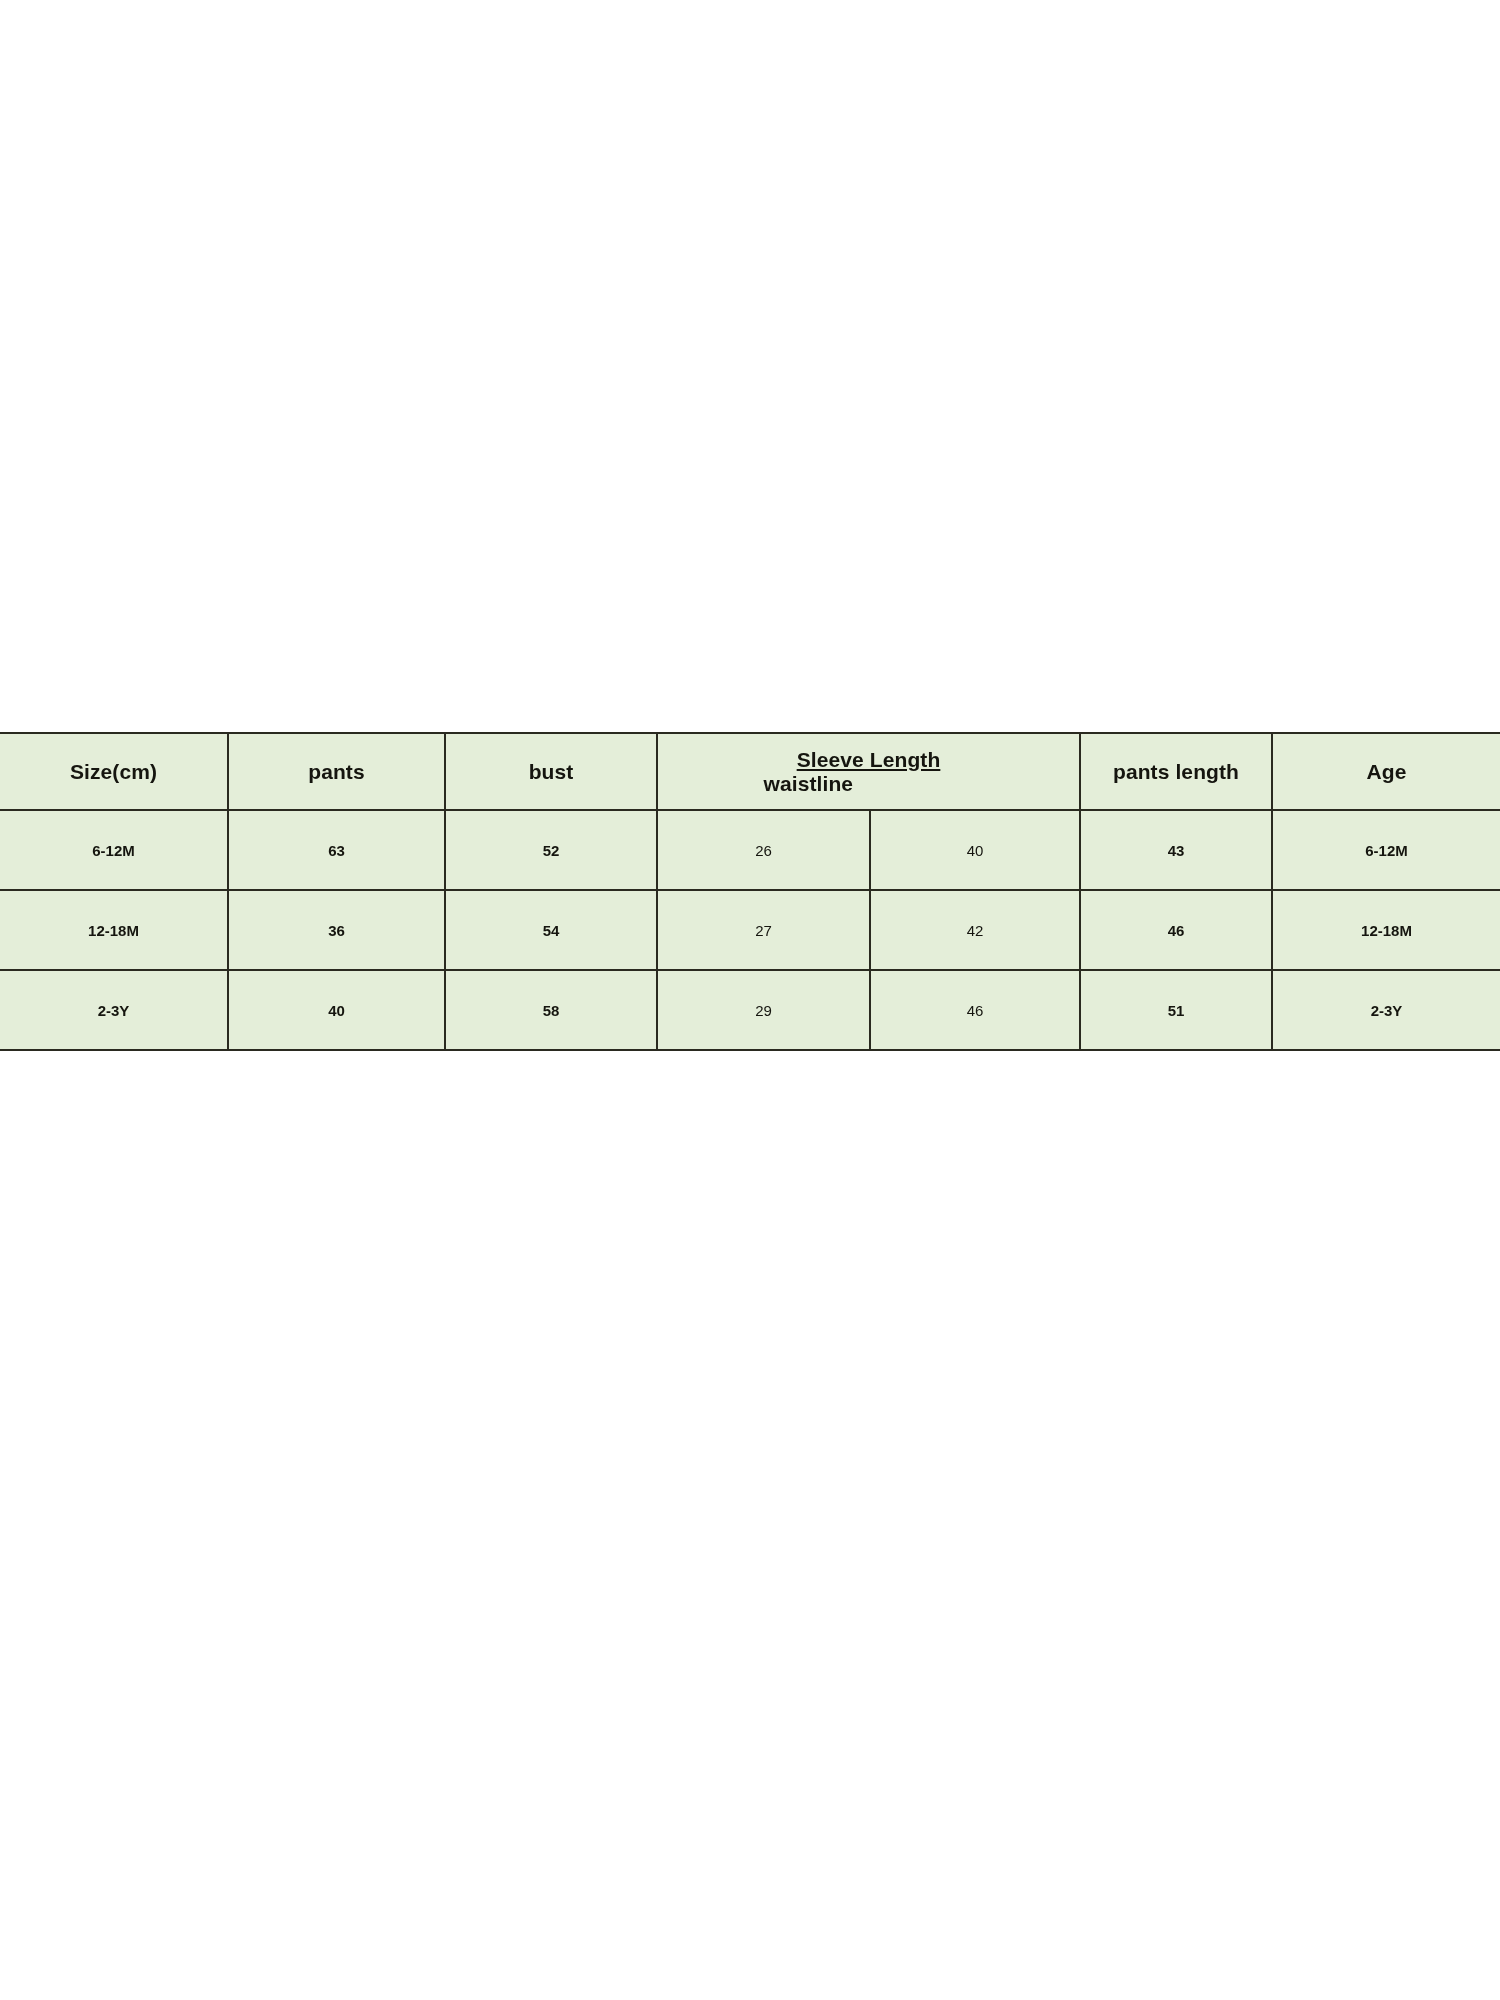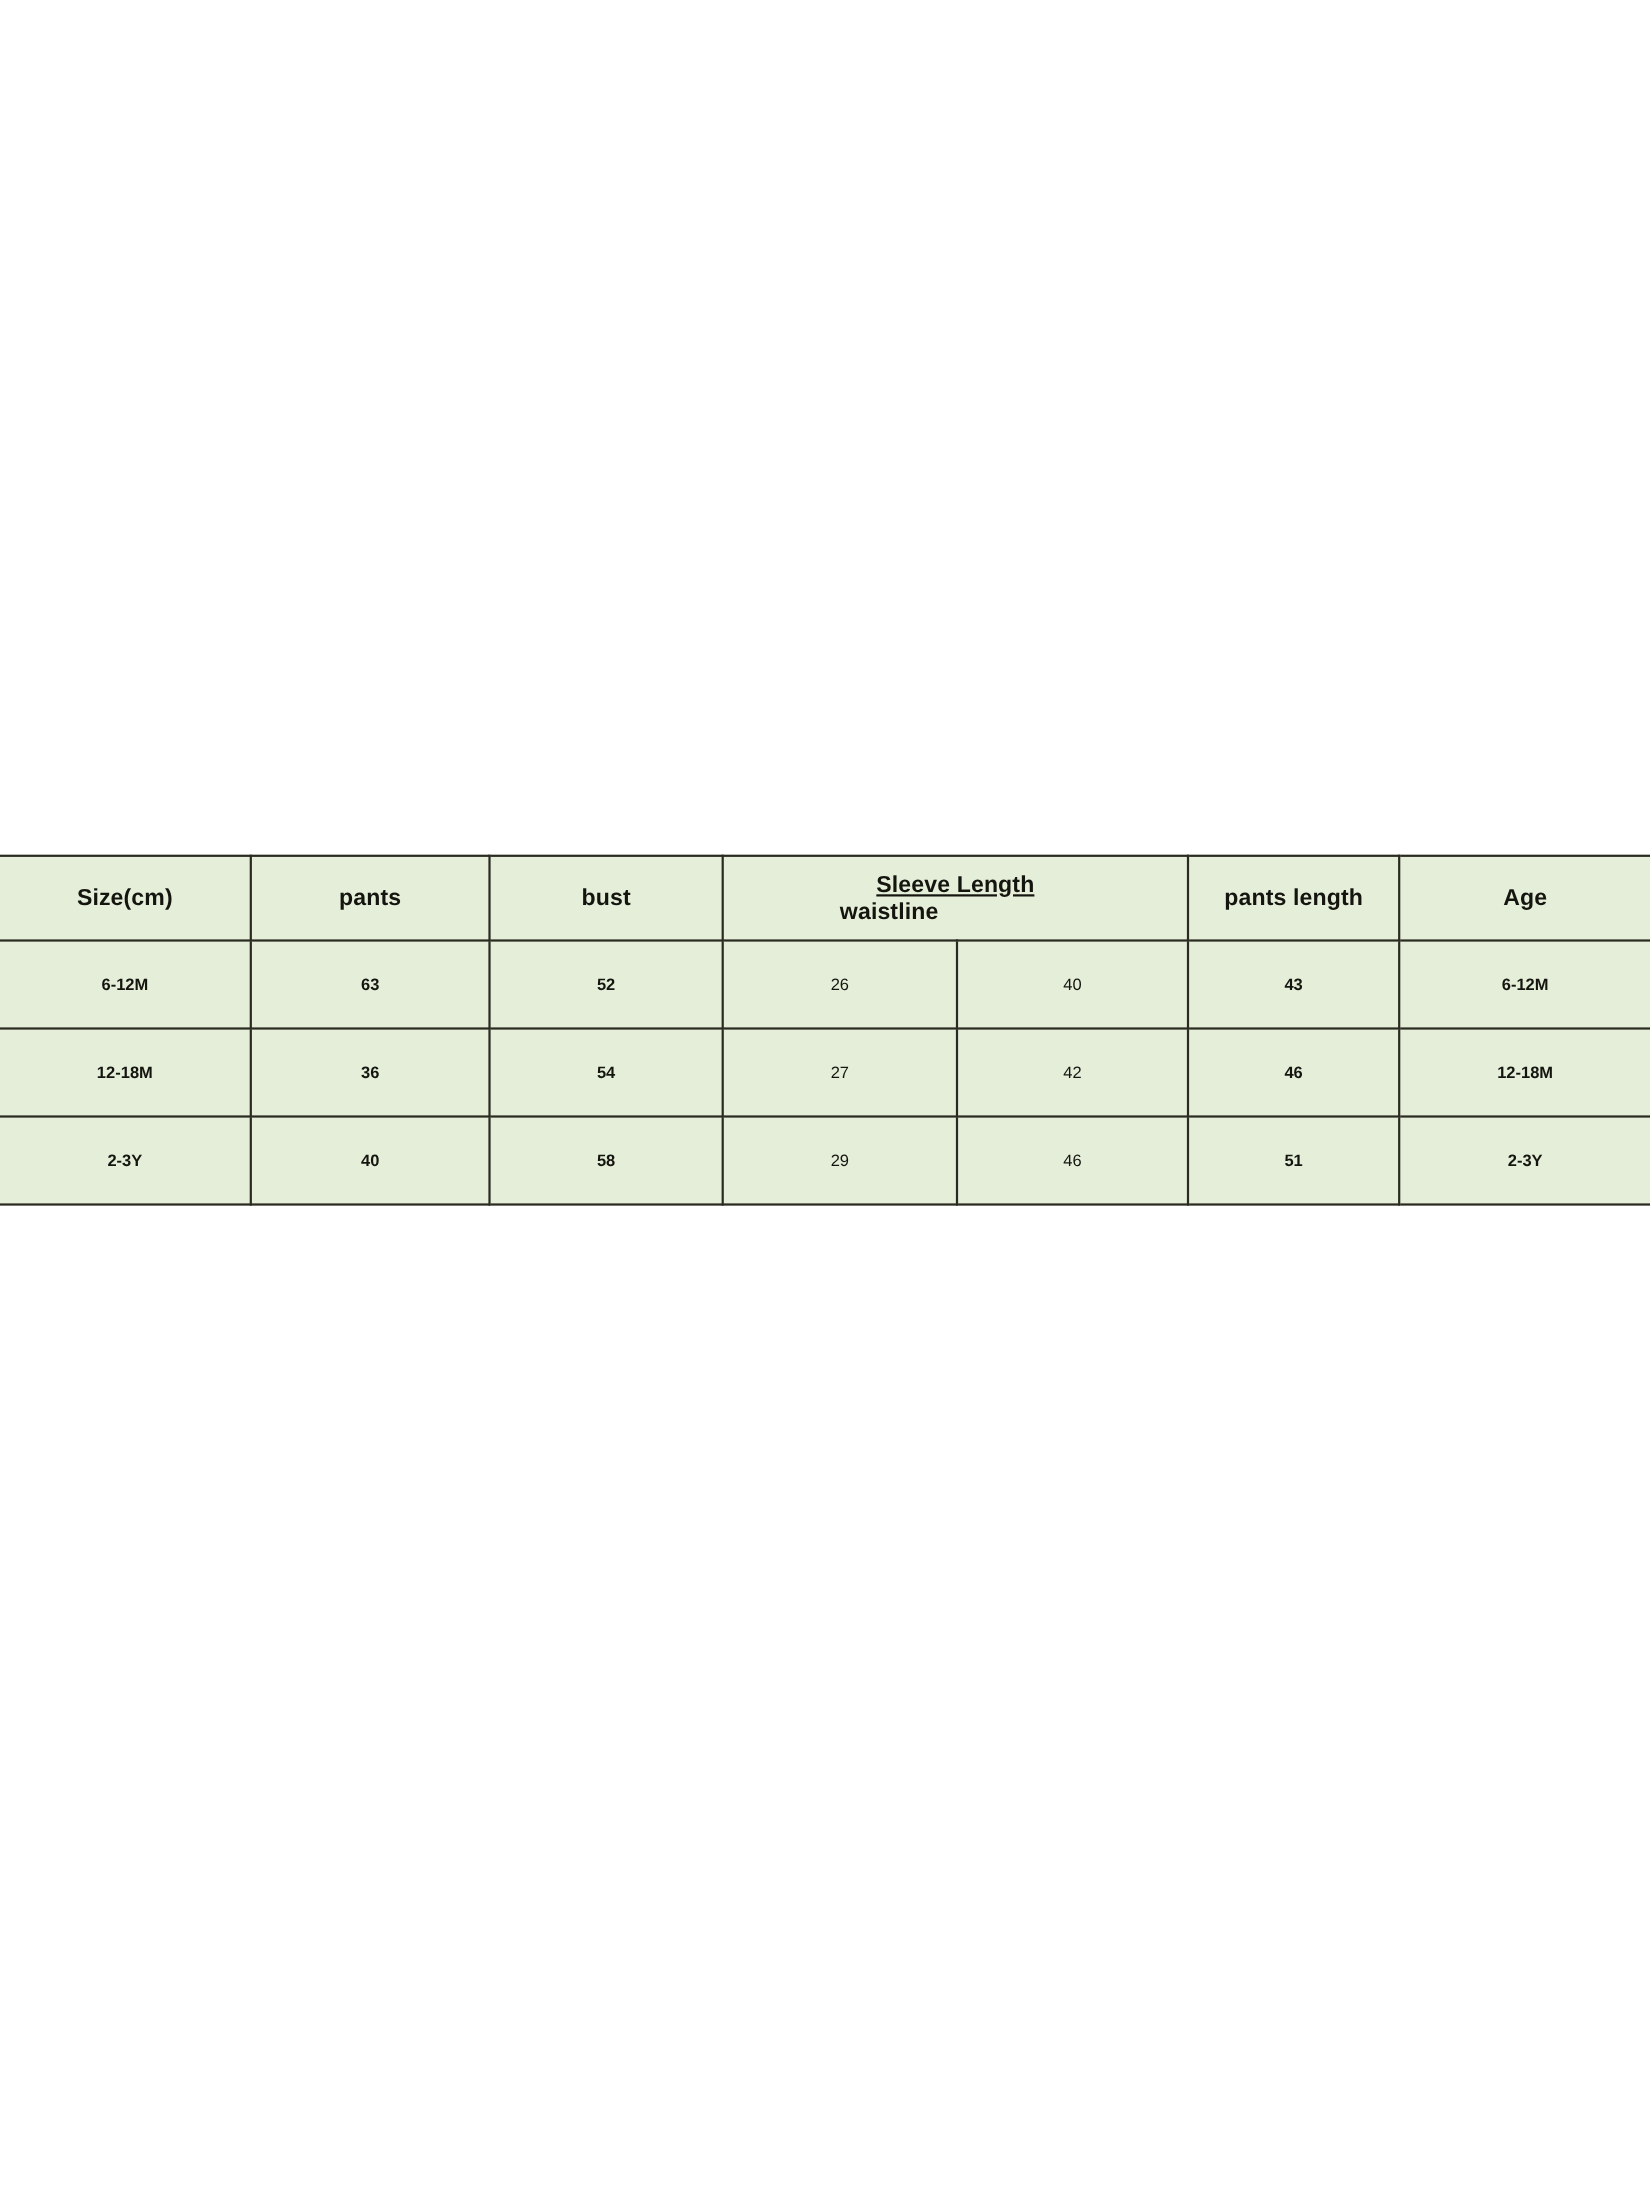--- a/index.html
+++ b/index.html
@@ -13,21 +13,21 @@
     height: 2000px;
     position: relative;
     font-family: "Liberation Sans", sans-serif;
     overflow: hidden;
   }
 
   
   #size-chart-wrap {
     position: absolute;
     left: 0;
-    top: 777px;
+    top: 732px;
     width: 1384px;
     height: 471px;
   }
 
   table.size-chart {
     width: 1500px;
     border-collapse: collapse;
     table-layout: fixed;
     background: #e4eed9;
   }

